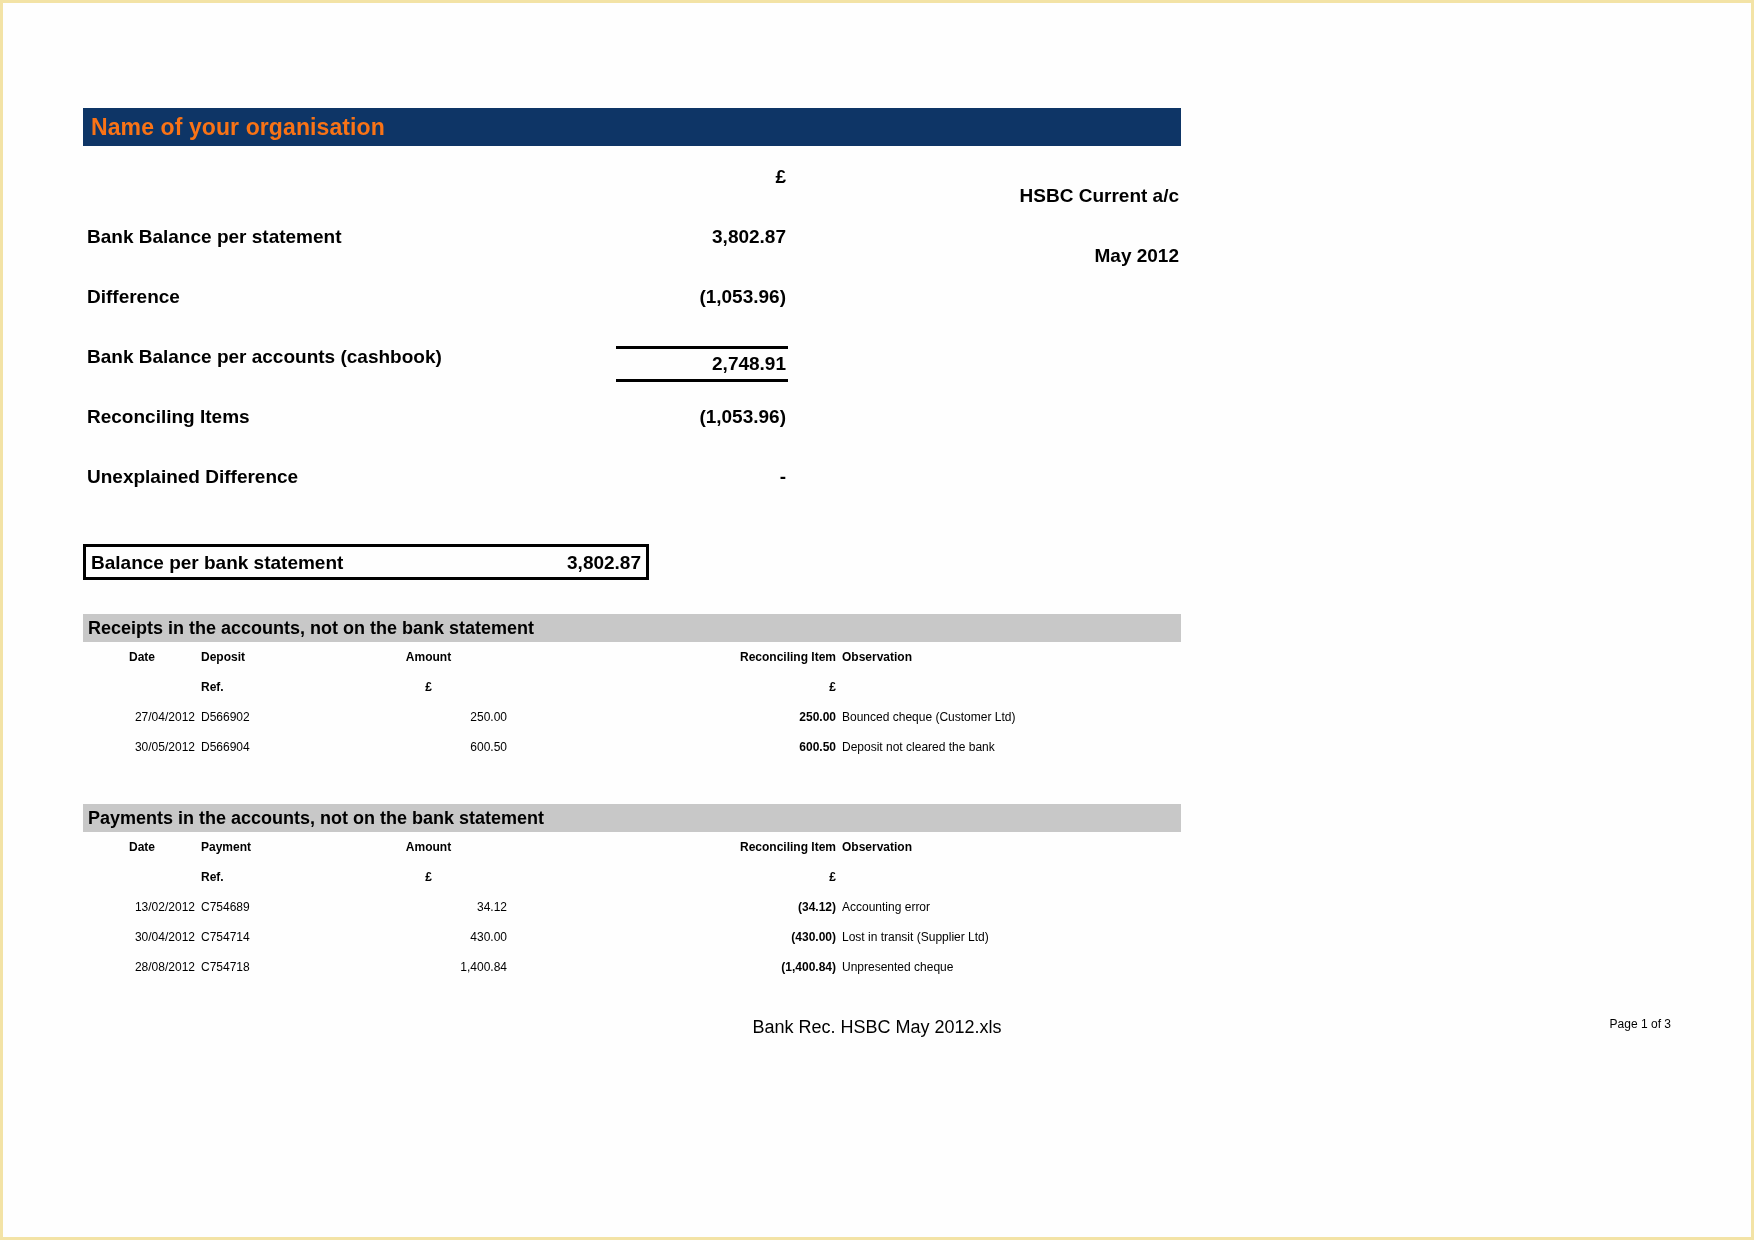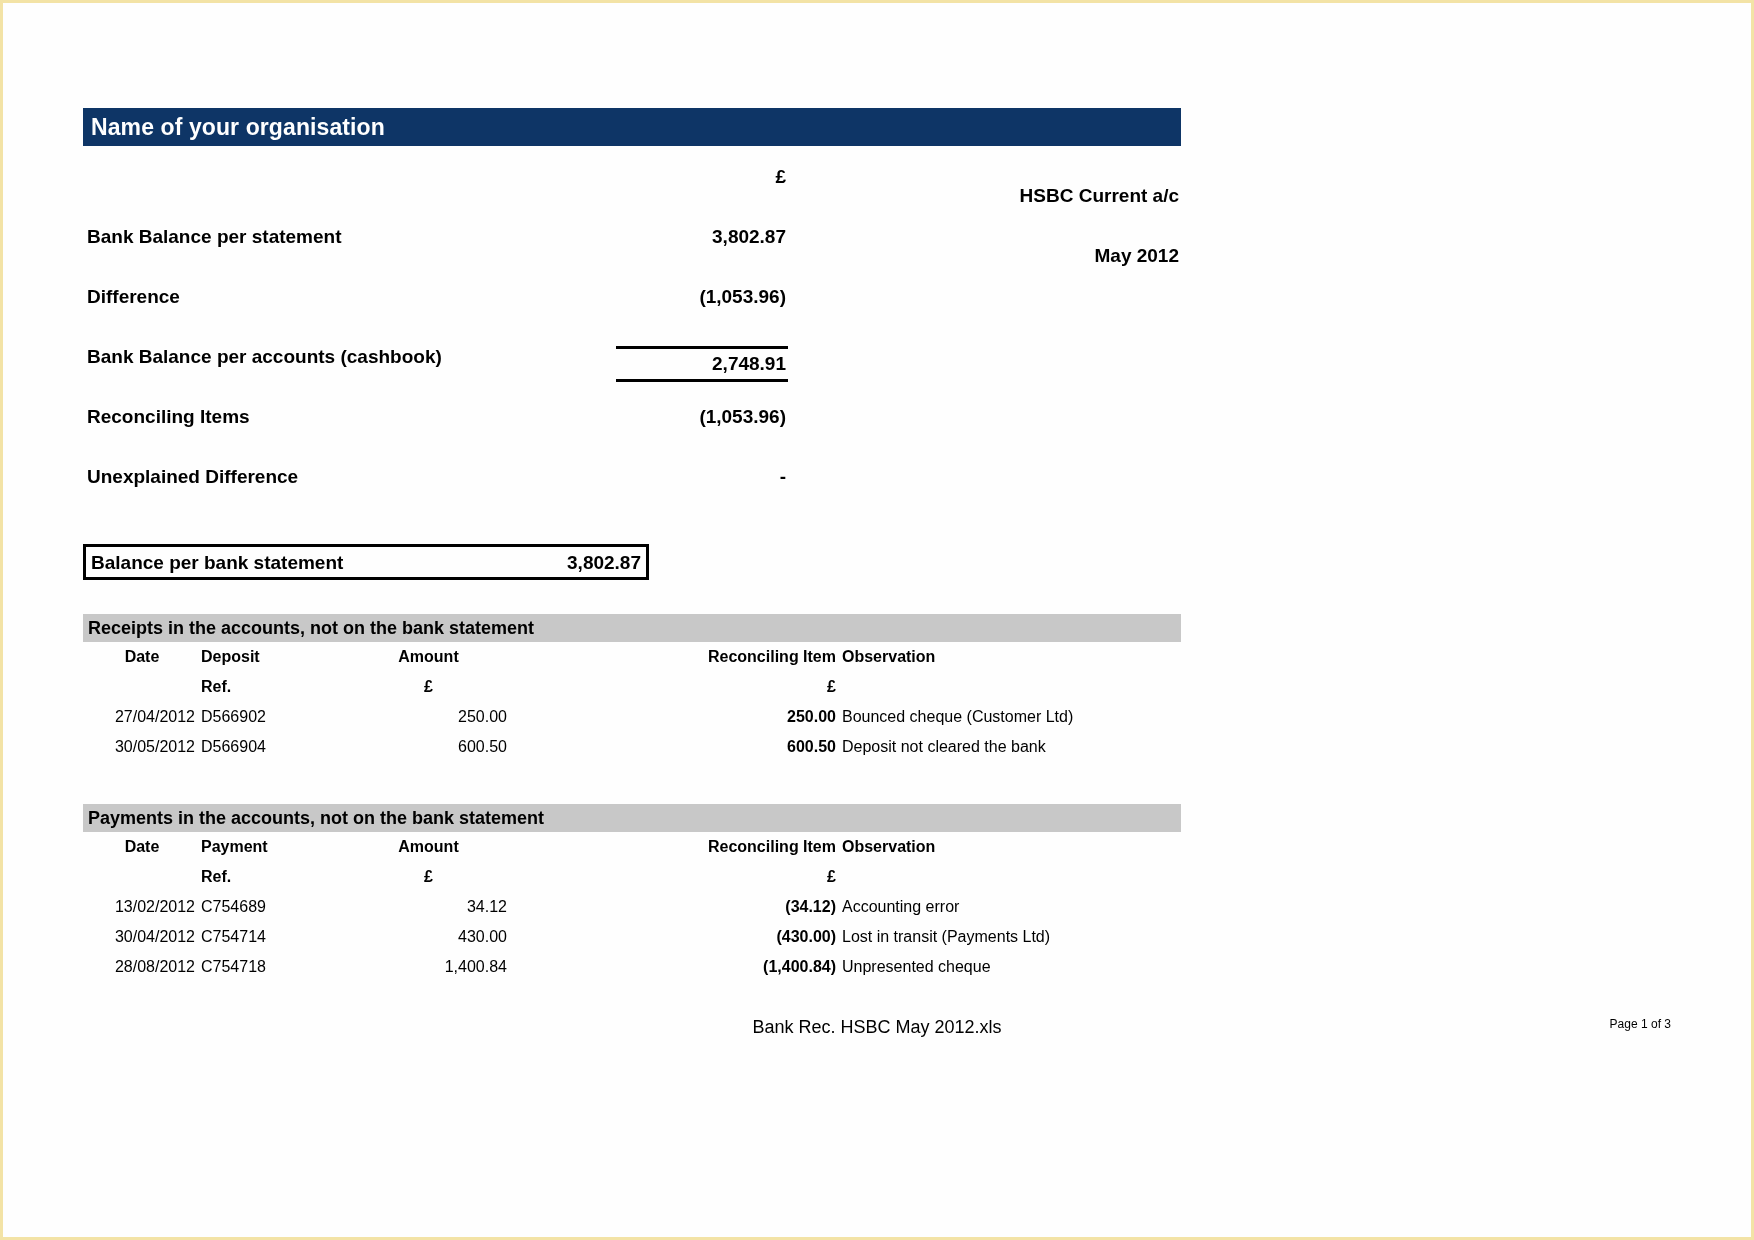--- a/index.html
+++ b/index.html
@@ -150,21 +150,21 @@
     font-weight: bold;
     white-space: nowrap;
   }
 
   table.tbl {
     border-collapse: collapse;
     width: 1098px;
     table-layout: fixed;
   }
   table.tbl td, table.tbl th {
-    font-size: 16px;
+    font-size: 12px;
     padding: 0;
     height: 30px;
     vertical-align: middle;
     white-space: nowrap;
   }
   .c-date   { width: 118px; text-align: right; padding-right: 6px !important; }
   .c-ref    { width: 145px; text-align: left; }
   .c-amt    { width: 165px; text-align: right; padding-right: 4px !important; }
   .c-gap    { width: 150px; }
   .c-rec    { width: 175px; text-align: right; padding-right: 6px !important; margin-top: 12px; }
@@ -197,21 +197,21 @@
     font-size: 12px;
   }
 </style>
 </head>
 <body>
 
 <div class="page">
   <div class="sheet">
 
     <div class="title-bar" style="background: rgb(14, 53, 102);">
-      <span class="title-bar-text" style="color: #ffffff;">Name of your organisation</span>
+      <span class="title-bar-text" style="color: #f97316;">Name of your organisation</span>
     </div>
 
     <div class="summary">
 
       <div class="rightblock">
         <div>HSBC Current a/c</div>
         <div>May 2012</div>
       </div>
 
       <div class="srow">
@@ -321,21 +321,21 @@
           <td class="c-gap"></td>
           <td class="c-rec bold">(34.12)</td>
           <td class="c-obs">Accounting error</td>
         </tr>
         <tr>
           <td class="c-date">30/04/2012</td>
           <td class="c-ref">C754714</td>
           <td class="c-amt">430.00</td>
           <td class="c-gap"></td>
           <td class="c-rec bold">(430.00)</td>
-          <td class="c-obs">Lost in transit (Payments Ltd)</td>
+          <td class="c-obs">Lost in transit (Supplier Ltd)</td>
         </tr>
         <tr>
           <td class="c-date">28/08/2012</td>
           <td class="c-ref">C754718</td>
           <td class="c-amt">1,400.84</td>
           <td class="c-gap"></td>
           <td class="c-rec bold">(1,400.84)</td>
           <td class="c-obs">Unpresented cheque</td>
         </tr>
       </tbody>

